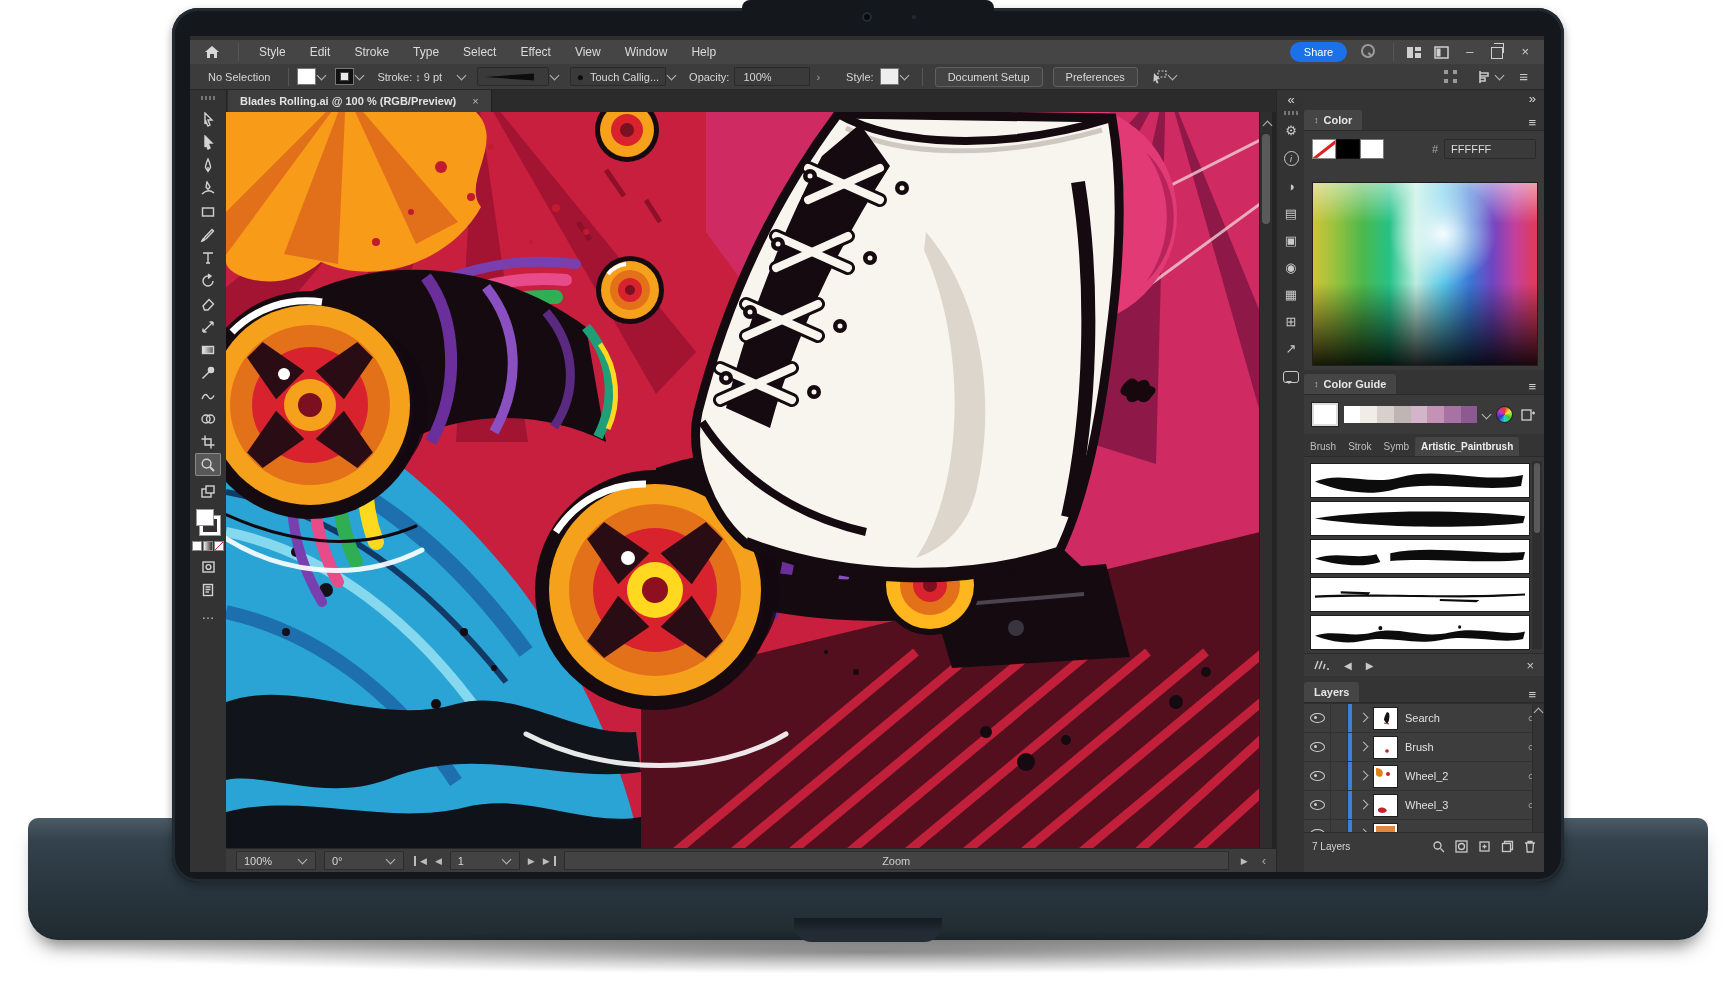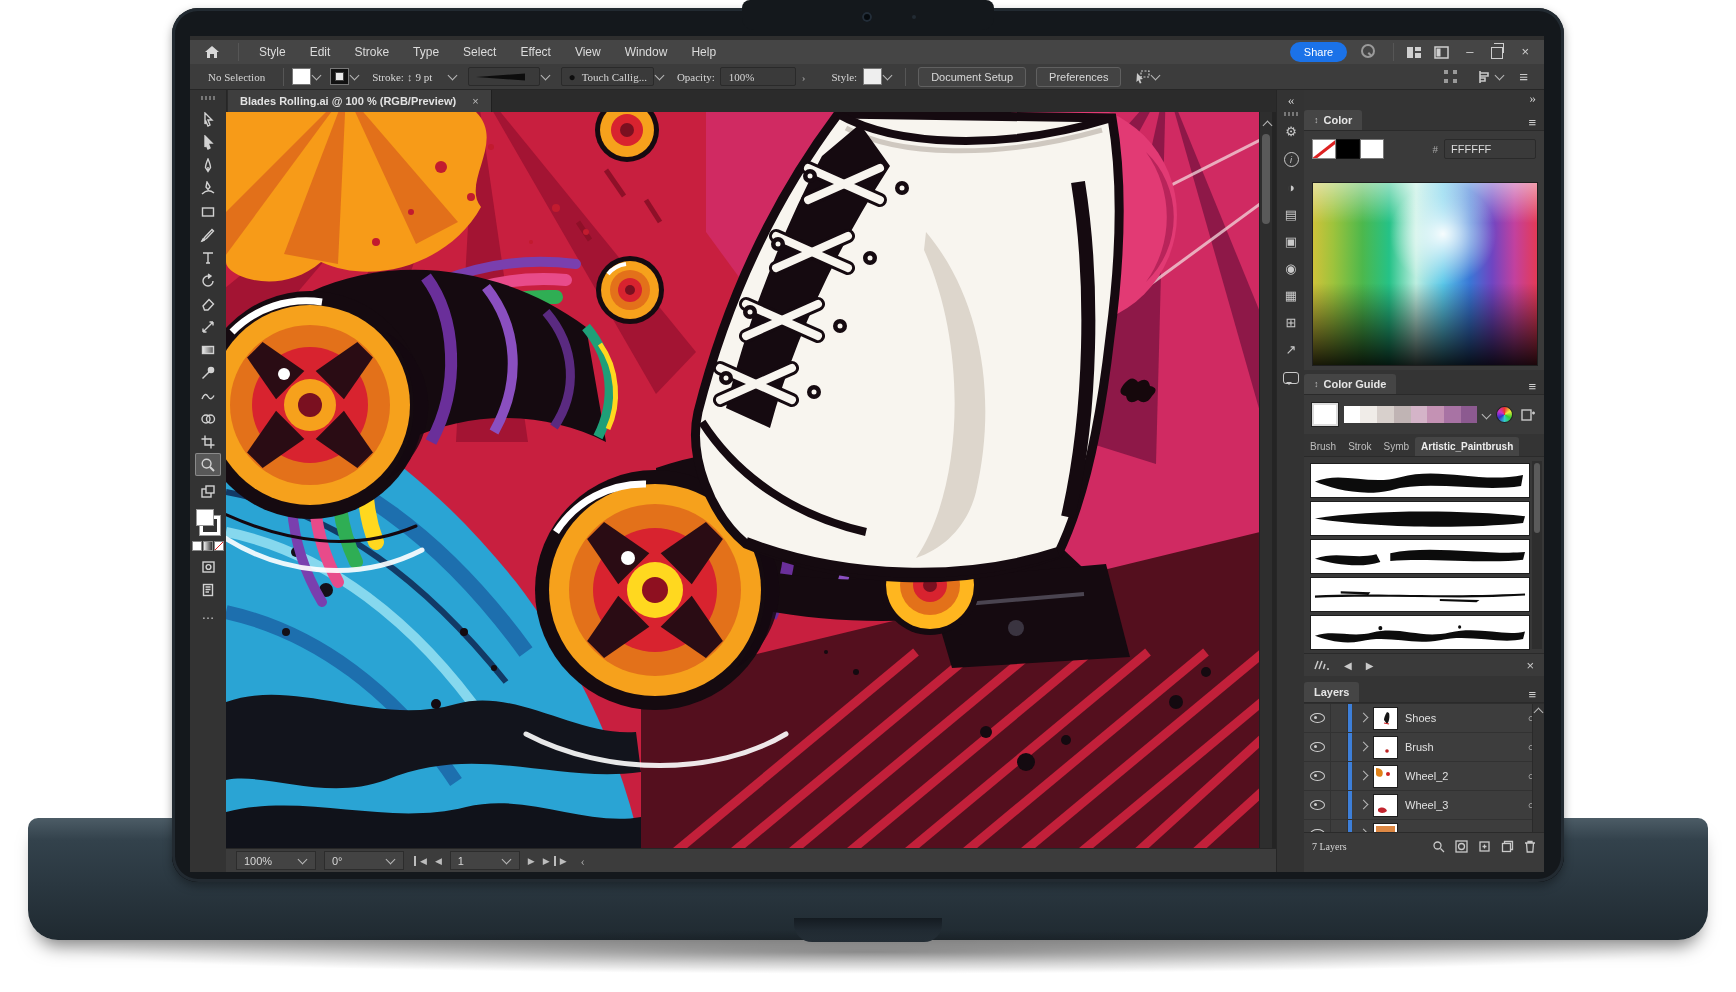--- a/index.html
+++ b/index.html
@@ -12,21 +12,21 @@
   .floor-shadow{position:absolute;left:60px;top:930px;width:1616px;height:44px;
     background:radial-gradient(ellipse at center,rgba(0,0,0,.38),rgba(0,0,0,0) 70%);}
   .screen{position:absolute;left:172px;top:8px;width:1392px;height:874px;background:#14181c;border-radius:26px;
     box-shadow:inset 0 0 0 3px #222a31, inset 0 -2px 0 #0c0f12, 0 4px 10px rgba(0,0,0,.35);}
   .notch-tab{position:absolute;left:742px;top:0px;width:252px;height:30px;background:#14181c;border-radius:8px 8px 12px 12px;}
   .cam{position:absolute;left:862px;top:12px;width:10px;height:10px;border-radius:50%;background:#060a0e;box-shadow:inset 0 0 0 2px #232d38;}
   .cam-dot{position:absolute;left:912px;top:15px;width:4px;height:4px;border-radius:50%;background:#222b33;}
   .screen-content{position:absolute;left:190px;top:36px;width:1354px;height:836px;background:#333;overflow:hidden;}
   
   .bar{display:flex;align-items:center;}
-  .txt{color:#d6d6d6;font-size:11px;font-family:Liberation Serif, serif;}
+  .txt{color:#d6d6d6;font-size:11px;}
   .muted{color:#a6a6a6;}
   .chev{display:inline-block;width:6px;height:6px;border-right:1.6px solid #b8b8b8;border-bottom:1.6px solid #b8b8b8;transform:rotate(45deg);margin:0 2px 2px 2px;}
   .chev.up{transform:rotate(-135deg);margin-top:4px;}
   .chev.right{transform:rotate(-45deg);}
   .sep{width:1px;height:18px;background:#565656;margin:0 8px;}
   .btn{border:1px solid #606060;background:#434343;color:#d9d9d9;border-radius:3px;font-size:11px;padding:3px 12px;}
   .field{background:#3a3a3a;border:1px solid #2a2a2a;border-radius:2px;display:flex;align-items:center;}
   .menu-bar{position:absolute;left:0;top:0;width:1354px;height:28px;background:linear-gradient(180deg,#2e2e2e 0,#2e2e2e 4px,#454545 4px);border-bottom:1px solid #282828;}
   .menu-item{padding:0 12px;font-size:12px;color:#dcdcdc;line-height:24px;margin-top:4px;}
   .share-btn{background:var(--accent,#1b72e8);color:#fff;font-size:11px;border-radius:12px;padding:4px 14px;border:none;}
@@ -600,20 +600,23 @@
         <span class="chev"></span>
     </div>
     <span class="navg" style="margin-left:10px;border-left:2px solid #bdbdbd;">◀</span>
     <span class="navg">◀</span>
     <div class="sb-box" style="width:54px;justify-content:space-between;margin:0 4px;">
       <span>1</span>
         <span class="chev"></span>
     </div>
     <span class="navg">▶</span>
     <span class="navg" style="border-right:2px solid #bdbdbd;">▶</span>
+    <div class="sb-field">
+      <span>Zoom</span>
+    </div>
     <span class="navg">▶</span>
     <span class="txt muted" style="margin-left:10px;font-size:13px;">‹</span>
   </div>
 
   <div class="r-strip">
     <span class="txt" style="font-size:13px;margin-top:2px;">«</span>
     <div class="tb-dots" style="margin:4px 0 2px;"></div>
     <span class="gly">⚙</span>
     <span class="circle-i">i</span>
     <span class="gly">◑</span>
@@ -734,21 +737,21 @@
           <span class="eye-cell">
               <span class="eye"></span>
             </span>
           <span class="gap-cell"></span>
           <span class="selbar"></span>
           <span class="chev right"></span>
           <span class="lthumb"><svg width="23" height="21" viewBox="0 0 23 21">
                 <path d="M13,4 C11,7 10,10 10,12 L13,16 C15,14 16,9 15,5 Z" fill="#141414"></path>
                 <path d="M10,15 l5,1" stroke="#c22" stroke-width="1.2"></path>
               </svg></span>
-          <span class="lname">Shoes</span>
+          <span class="lname">Search</span>
           <span class="ltarget">○</span>
         </div>
         <div class="lrow">
           <span class="eye-cell">
               <span class="eye"></span>
             </span>
           <span class="gap-cell"></span>
           <span class="selbar"></span>
           <span class="chev right"></span>
           <span class="lthumb"><svg width="23" height="21" viewBox="0 0 23 21">

